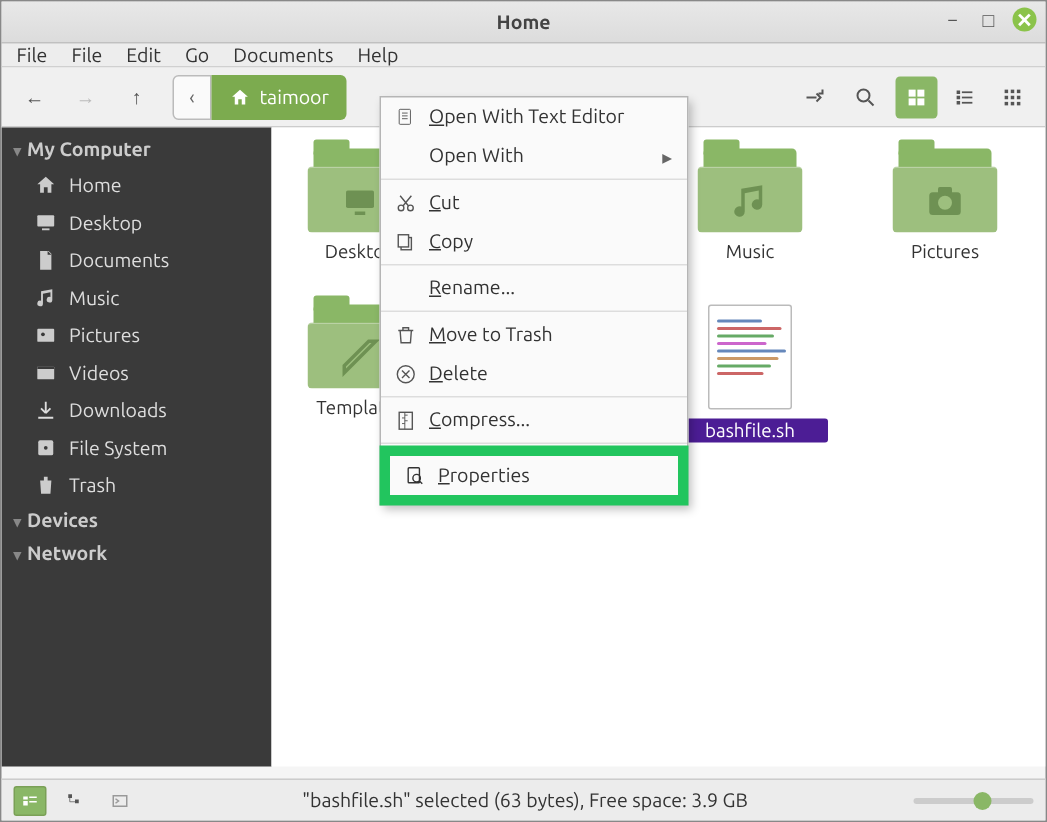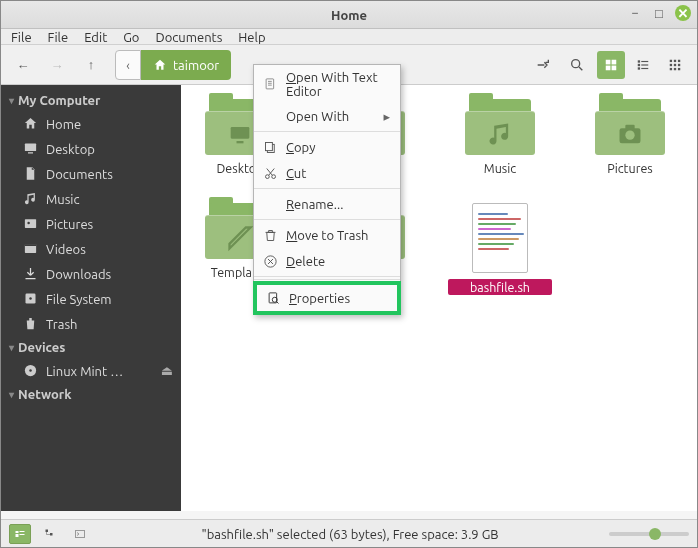--- a/index.html
+++ b/index.html
@@ -32,27 +32,27 @@
 .grid { display:flex; flex-wrap:wrap; gap: 28px 40px; align-content:flex-start;}
 .item { width:90px; display:flex; flex-direction:column; align-items:center; gap:6px; cursor:pointer;}
 .folder { width:70px; height:56px; position:relative;}
 .folder-back { position:absolute; top:0; left:4px; width:62px; height:50px; background:#8ab766; border-radius:3px;}
 .folder-tab { position:absolute; top:-6px; left:4px; width:24px; height:10px; background:#8ab766; border-radius:2px 2px 0 0;}
 .folder-front { position:absolute; bottom:0; left:0; width:70px; height:44px; background:#9dbf7e; border-radius:3px; border-top:1px solid rgba(255,255,255,.3); display:flex; align-items:center; justify-content:center;}
 .folder-front svg { fill:#6a8d4f; opacity:.9;}
 .item-label { text-align:center; color:#333; font-size:12.5px;}
 .file-icon { width:56px; height:70px; background:#fff; border:1px solid #bbb; border-radius:2px; position:relative; padding:6px 5px;}
 .file-icon .line { height:2px; margin:3px 0; border-radius:1px;}
-.sel-label { background:#be185d; color:#fff; padding:1px 22px; border-radius:2px;}
-.context-menu { position:absolute; left:252px; top:63px; width:148px; background:#fafafa; border:1px solid #b5b5b5; box-shadow:2px 3px 6px rgba(0,0,0,.25); z-index:50;}
+.sel-label { background:#4c1d95; color:#fff; padding:1px 22px; border-radius:2px;}
+.context-menu { position:absolute; left:252px; top:63px; width:206px; background:#fafafa; border:1px solid #b5b5b5; box-shadow:2px 3px 6px rgba(0,0,0,.25); z-index:50;}
 .cm-item { display:flex; align-items:center; gap:8px; padding:5px 10px 5px 8px; cursor:pointer; color:#333; position:relative;}
 .cm-icon { width:16px; height:16px; display:inline-flex; align-items:center; justify-content:center; color:#555; flex-shrink:0;}
 .cm-sep { height:1px; background:#ddd; margin:2px 0;}
 .cm-sub { margin-left:auto; color:#666;}
-.cm-highlight { border:4px solid #22c55e; margin:-1px;}
+.cm-highlight { border:7px solid #22c55e; margin:-1px;}
 .cm-item u { text-decoration:underline;}
 .statusbar { position:absolute; bottom:0; left:0; right:0; height:28px; background:#ececec; border-top:1px solid #ccc; display:flex; align-items:center; padding:0 8px; gap:8px;}
 .status-btn { width:22px; height:20px; display:inline-flex; align-items:center; justify-content:center; border:1px solid transparent; border-radius:2px; color:#555;}
 .status-active { background:#8ab766; color:#fff; border-color:#7aa056;}
 .status-text { flex:1; text-align:center; color:#333;}
 .zoom { width:80px; height:4px; background:#ccc; border-radius:2px; position:relative;}
 .zoom-handle { position:absolute; left:40px; top:-4px; width:12px; height:12px; background:#8ab766; border-radius:50%;}
 </style>
 </head>
 <body>
@@ -197,28 +197,20 @@
       <div class="sb-item">
         <svg width="15" height="15" viewBox="0 0 24 24" fill="#ccc">
           <path d="M6 7h12l-1 14H7zM4 7h16M10 3h4v4h-4z"></path>
         </svg>
         <span>Trash</span>
       </div>
       <div class="sb-header">
         <span class="chev">▾</span>
         <span>Devices</span>
       </div>
-      <div class="sb-item underlined">
-        <svg width="15" height="15" viewBox="0 0 24 24" fill="#ccc">
-          <circle cx="12" cy="12" r="9"></circle>
-          <circle cx="12" cy="12" r="2" fill="#3a3a3a"></circle>
-        </svg>
-        <span>Linux Mint …</span>
-        <span class="eject">⏏</span>
-      </div>
       <div class="sb-header">
         <span class="chev">▾</span>
         <span>Network</span>
       </div>
     </div>
   <div class="content">
     <div class="grid" id="grid">
         <div class="item">
           <div class="folder">
             <div class="folder-tab"></div>
@@ -326,36 +318,36 @@
     </div>
     <div class="cm-item">
       <span class="cm-icon"></span>
       <span class="cm-text">Open With</span>
       <span class="cm-sub">▸</span>
     </div>
     <div class="cm-sep"></div>
     <div class="cm-item">
       <span class="cm-icon">
         <svg width="15" height="15" viewBox="0 0 24 24">
-          <rect x="7" y="7" width="11" height="13" fill="none" stroke="#555" stroke-width="1.5"></rect>
-          <rect x="4" y="4" width="11" height="13" fill="#fafafa" stroke="#555" stroke-width="1.5"></rect>
-        </svg>
-      </span>
-      <span class="cm-text"><u>C</u>opy</span>
-    </div>
-    <div class="cm-item">
-      <span class="cm-icon">
-        <svg width="15" height="15" viewBox="0 0 24 24">
           <circle cx="7" cy="17" r="3" fill="none" stroke="#555" stroke-width="1.5"></circle>
           <circle cx="17" cy="17" r="3" fill="none" stroke="#555" stroke-width="1.5"></circle>
           <path d="M9 15L18 4M15 15L6 4" stroke="#555" stroke-width="1.5"></path>
         </svg>
       </span>
       <span class="cm-text"><u>C</u>ut</span>
     </div>
+    <div class="cm-item">
+      <span class="cm-icon">
+        <svg width="15" height="15" viewBox="0 0 24 24">
+          <rect x="7" y="7" width="11" height="13" fill="none" stroke="#555" stroke-width="1.5"></rect>
+          <rect x="4" y="4" width="11" height="13" fill="#fafafa" stroke="#555" stroke-width="1.5"></rect>
+        </svg>
+      </span>
+      <span class="cm-text"><u>C</u>opy</span>
+    </div>
     <div class="cm-sep"></div>
     <div class="cm-item">
       <span class="cm-icon"></span>
       <span class="cm-text"><u>R</u>ename...</span>
     </div>
     <div class="cm-sep"></div>
     <div class="cm-item">
       <span class="cm-icon">
         <svg width="15" height="15" viewBox="0 0 24 24">
           <path d="M6 7h12l-1 13H7zM4 7h16M9 4h6v3H9z" fill="none" stroke="#555" stroke-width="1.5"></path>
@@ -366,20 +358,29 @@
     <div class="cm-item">
       <span class="cm-icon">
         <svg width="15" height="15" viewBox="0 0 24 24">
           <circle cx="12" cy="12" r="9" fill="none" stroke="#555" stroke-width="1.5"></circle>
           <path d="M8 8l8 8M16 8l-8 8" stroke="#555" stroke-width="1.5"></path>
         </svg>
       </span>
       <span class="cm-text"><u>D</u>elete</span>
     </div>
     <div class="cm-sep"></div>
+    <div class="cm-item">
+      <span class="cm-icon">
+        <svg width="15" height="15" viewBox="0 0 24 24">
+          <rect x="5" y="3" width="14" height="18" fill="none" stroke="#555" stroke-width="1.5"></rect>
+          <path d="M11 3v18M11 6h3M11 9h-3M11 12h3M11 15h-3" stroke="#555"></path>
+        </svg>
+      </span>
+      <span class="cm-text"><u>C</u>ompress...</span>
+    </div>
     <div class="cm-sep"></div>
     <div class="cm-item cm-highlight">
       <span class="cm-icon">
         <svg width="15" height="15" viewBox="0 0 24 24">
           <rect x="5" y="3" width="12" height="16" rx="1" fill="none" stroke="#333" stroke-width="1.5"></rect>
           <circle cx="14" cy="14" r="4" fill="none" stroke="#333" stroke-width="1.5"></circle>
           <path d="M17 17l3 3" stroke="#333" stroke-width="1.5"></path>
         </svg>
       </span>
       <span class="cm-text"><u>P</u>roperties</span>

